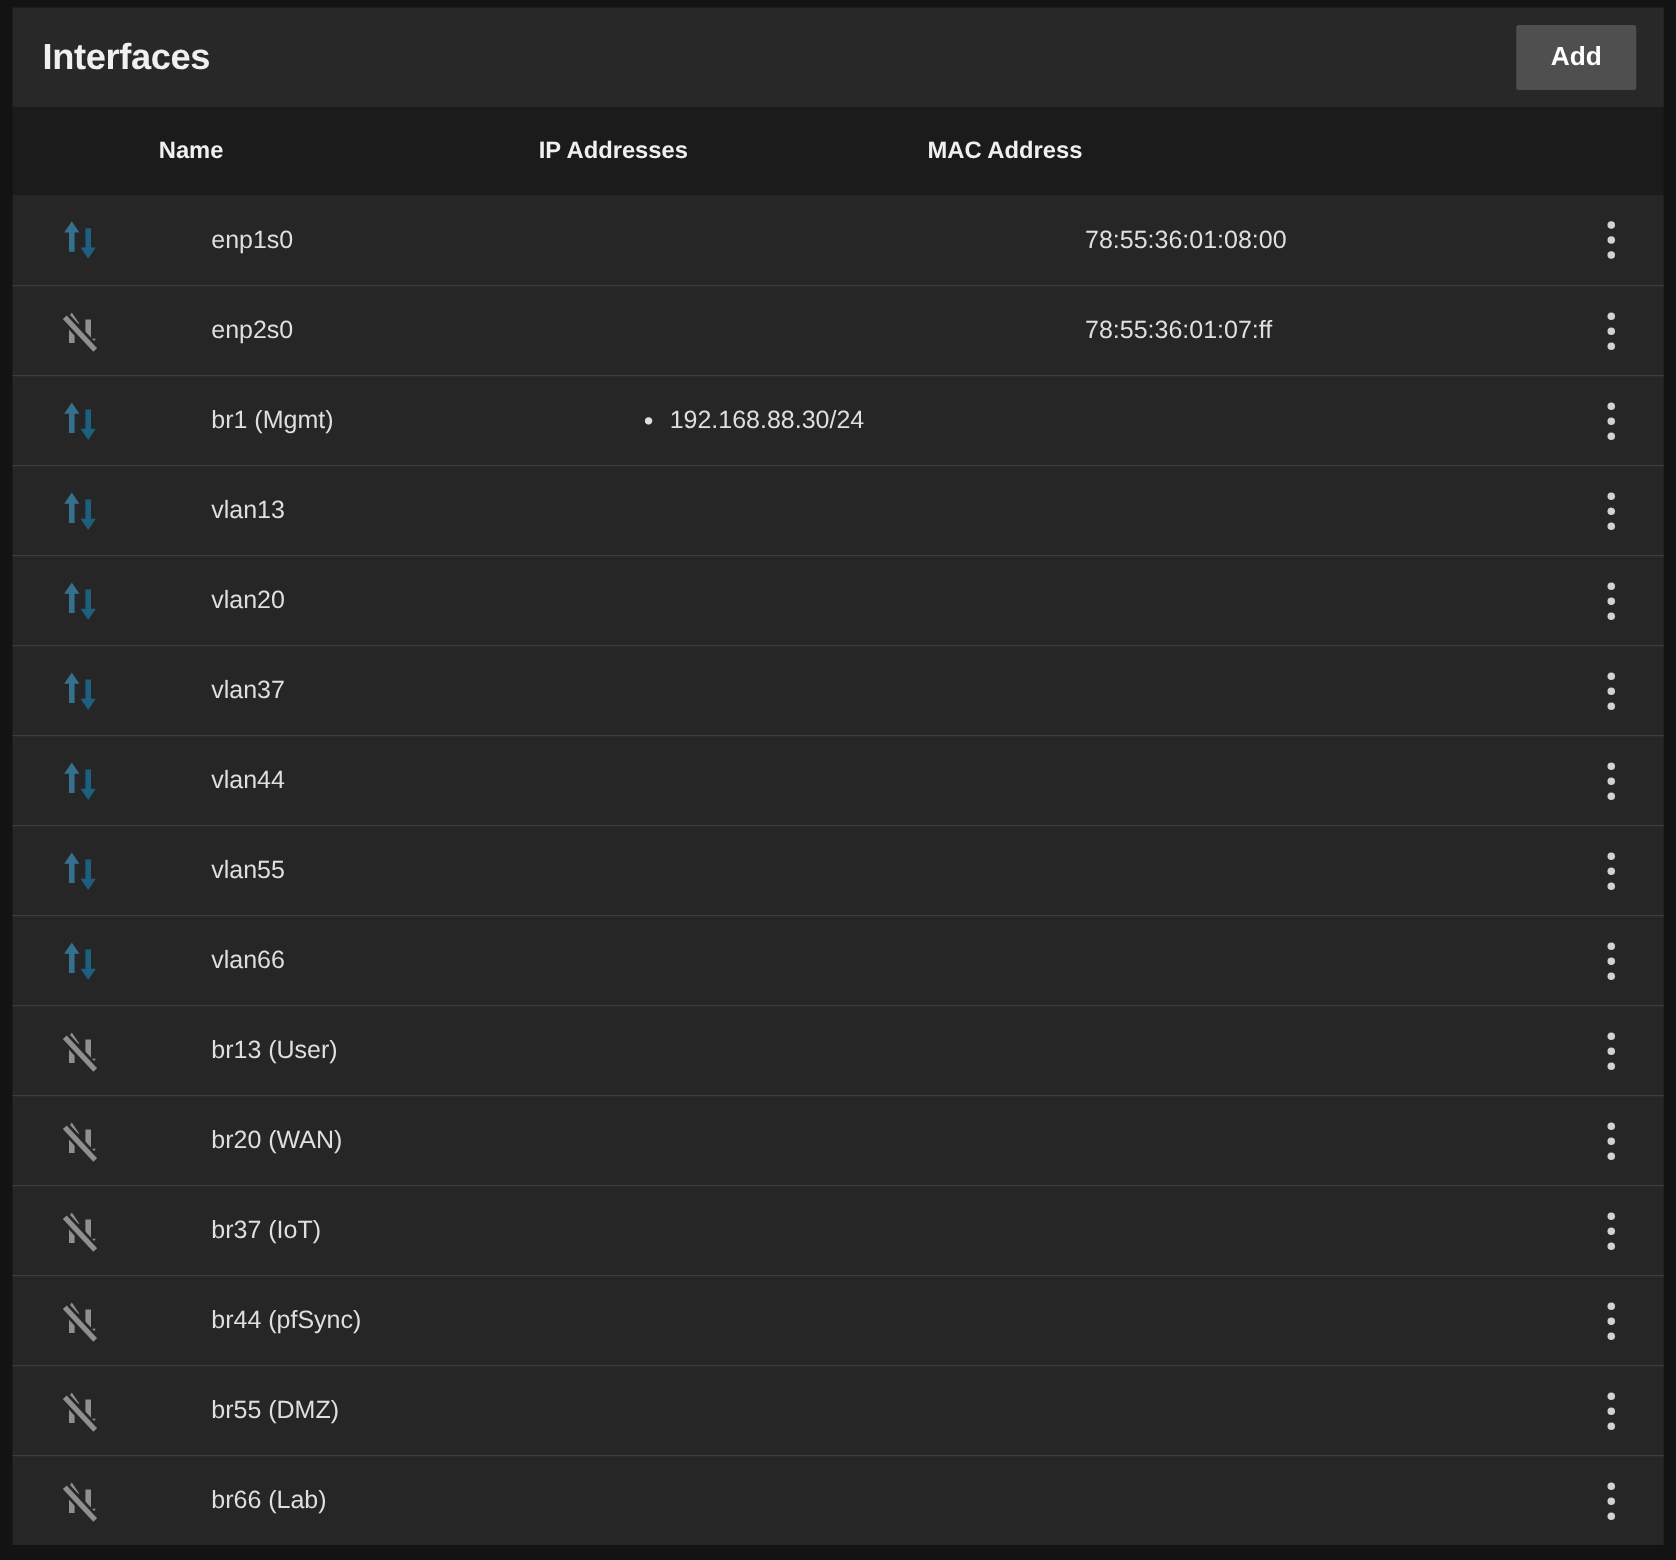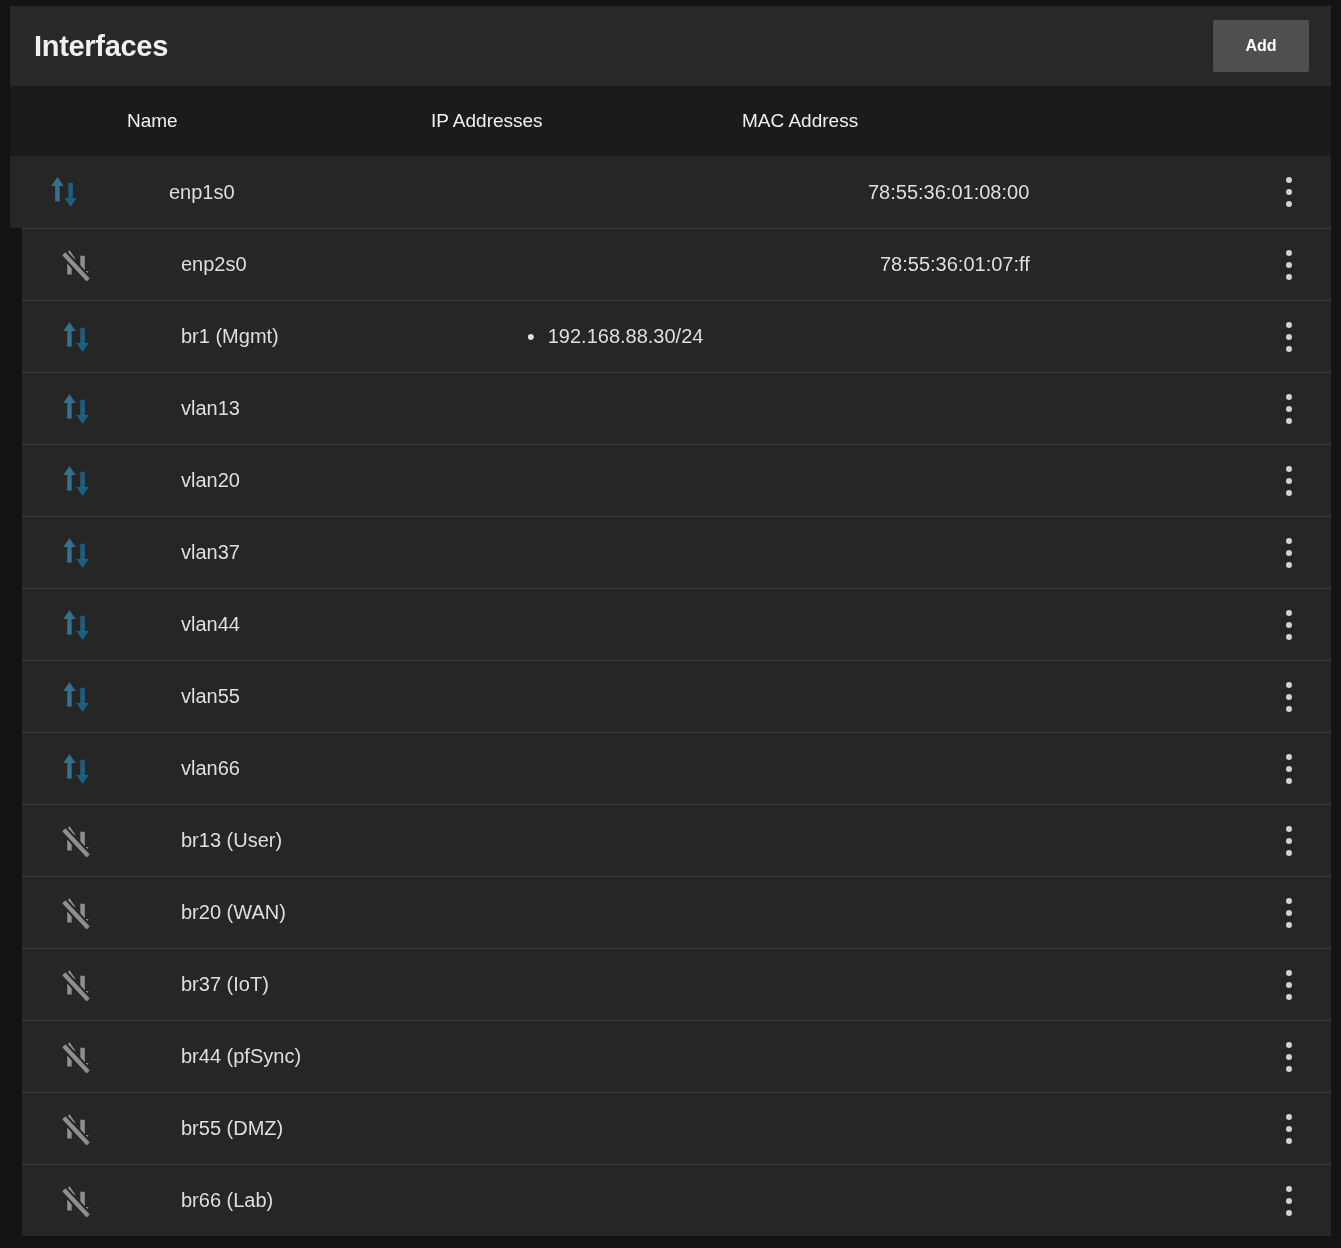--- a/index.html
+++ b/index.html
@@ -27,46 +27,46 @@
     letter-spacing: -0.3px;
     color: var(--text-primary);
   }
   .spacer { flex: 1; }
   .add-btn {
     width: 96px; height: 52px;
     background: var(--button-bg);
     color: var(--button-text);
     border: none; border-radius: 2px;
     font-family: "Liberation Sans", sans-serif;
-    font-size: 16px; font-weight: bold;
+    font-size: 21px; font-weight: bold;
     cursor: pointer;
   }
 
   
   .grid-row {
     display: grid;
     grid-template-columns: 107px 304px 311px auto 95px;
     align-items: center;
   }
   .thead {
     height: 70px;
     background: var(--thead-bg);
   }
   .th {
-    font-size: 19px; font-weight: normal;
+    font-size: 19px; font-weight: bold;
     color: var(--text-primary);
     padding-left: 10px;
   }
   .row {
     height: 72px;
     background: var(--row-bg);
     cursor: pointer;
     gap: 42px;
   }
-  .row + .row { border-top: 1px solid var(--separator); margin-left: 12px; }
+  .row + .row { border-top: 1px solid var(--separator); }
   .cell { padding-left: 10px; font-size: 20px; color: var(--text-secondary); }
   .cell.col-icon { padding-left: 0; display: flex; justify-content: center; }
 
   .ip-list { list-style: none; }
   .ip-list li { display: flex; align-items: center; text-align: center; }
   .ip-list li::before {
     content: "\2022";
     font-size: 22px;
     margin-right: 13px;
     color: var(--text-secondary);

